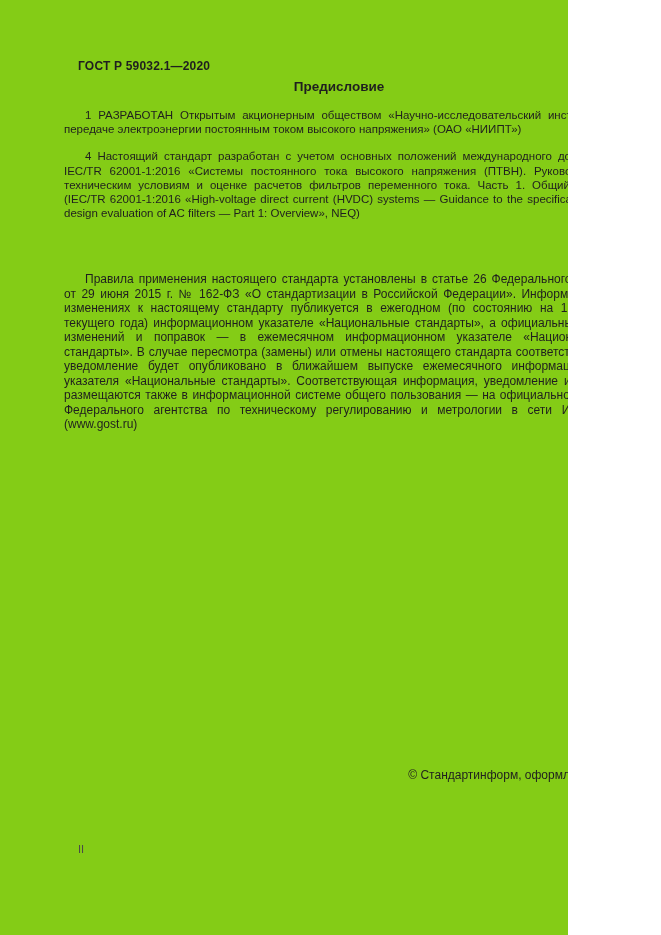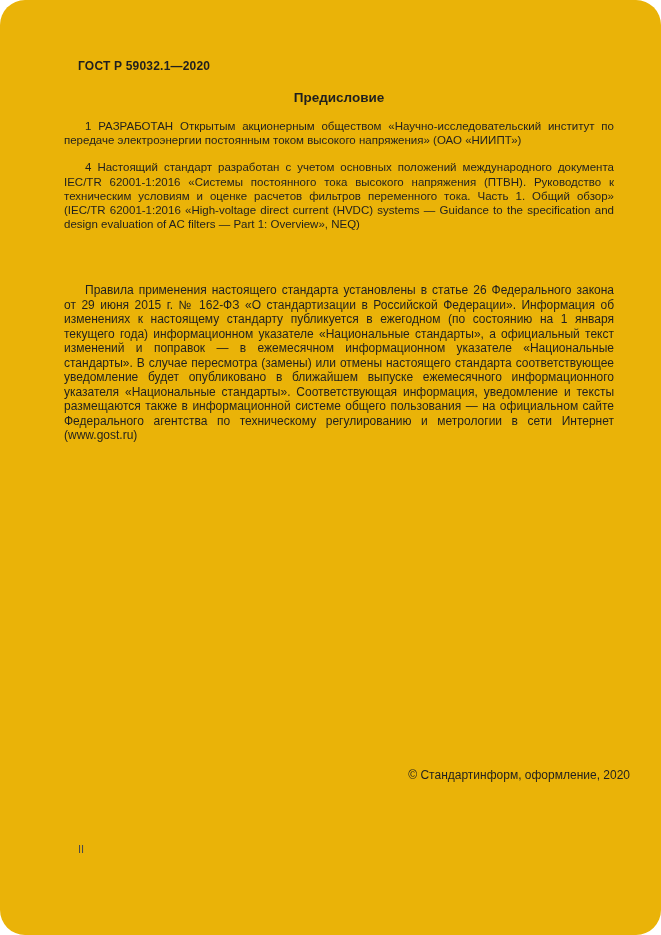--- a/index.html
+++ b/index.html
@@ -2,40 +2,39 @@
 <html><head>
 <meta charset="utf-8">
 <style>
   html, body {
     margin: 0;
     padding: 0;
     background: #ffffff;
   }
   .page {
     position: relative;
-    width: 661px;
+    width: 568px;
     height: 935px;
-    background: #eab308;
+    background: #84cc16;
     font-family: "Liberation Sans", "DejaVu Sans", sans-serif;
     color: #1f1f1f;
     overflow: hidden;
-    border-radius: 25px;
   }
   .doc-code {
     position: absolute;
     top: 59px;
     left: 78px;
     font-size: 12px;
     font-weight: bold;
     letter-spacing: 0.2px;
     white-space: nowrap;
   }
   .content {
     position: absolute;
-    top: 90px;
+    top: 79px;
     left: 64px;
     width: 550px;
   }
   .section-title {
     margin: 0 0 14px 0;
     text-align: center;
     font-size: 13.5px;
     font-weight: bold;
   }
   .para {

